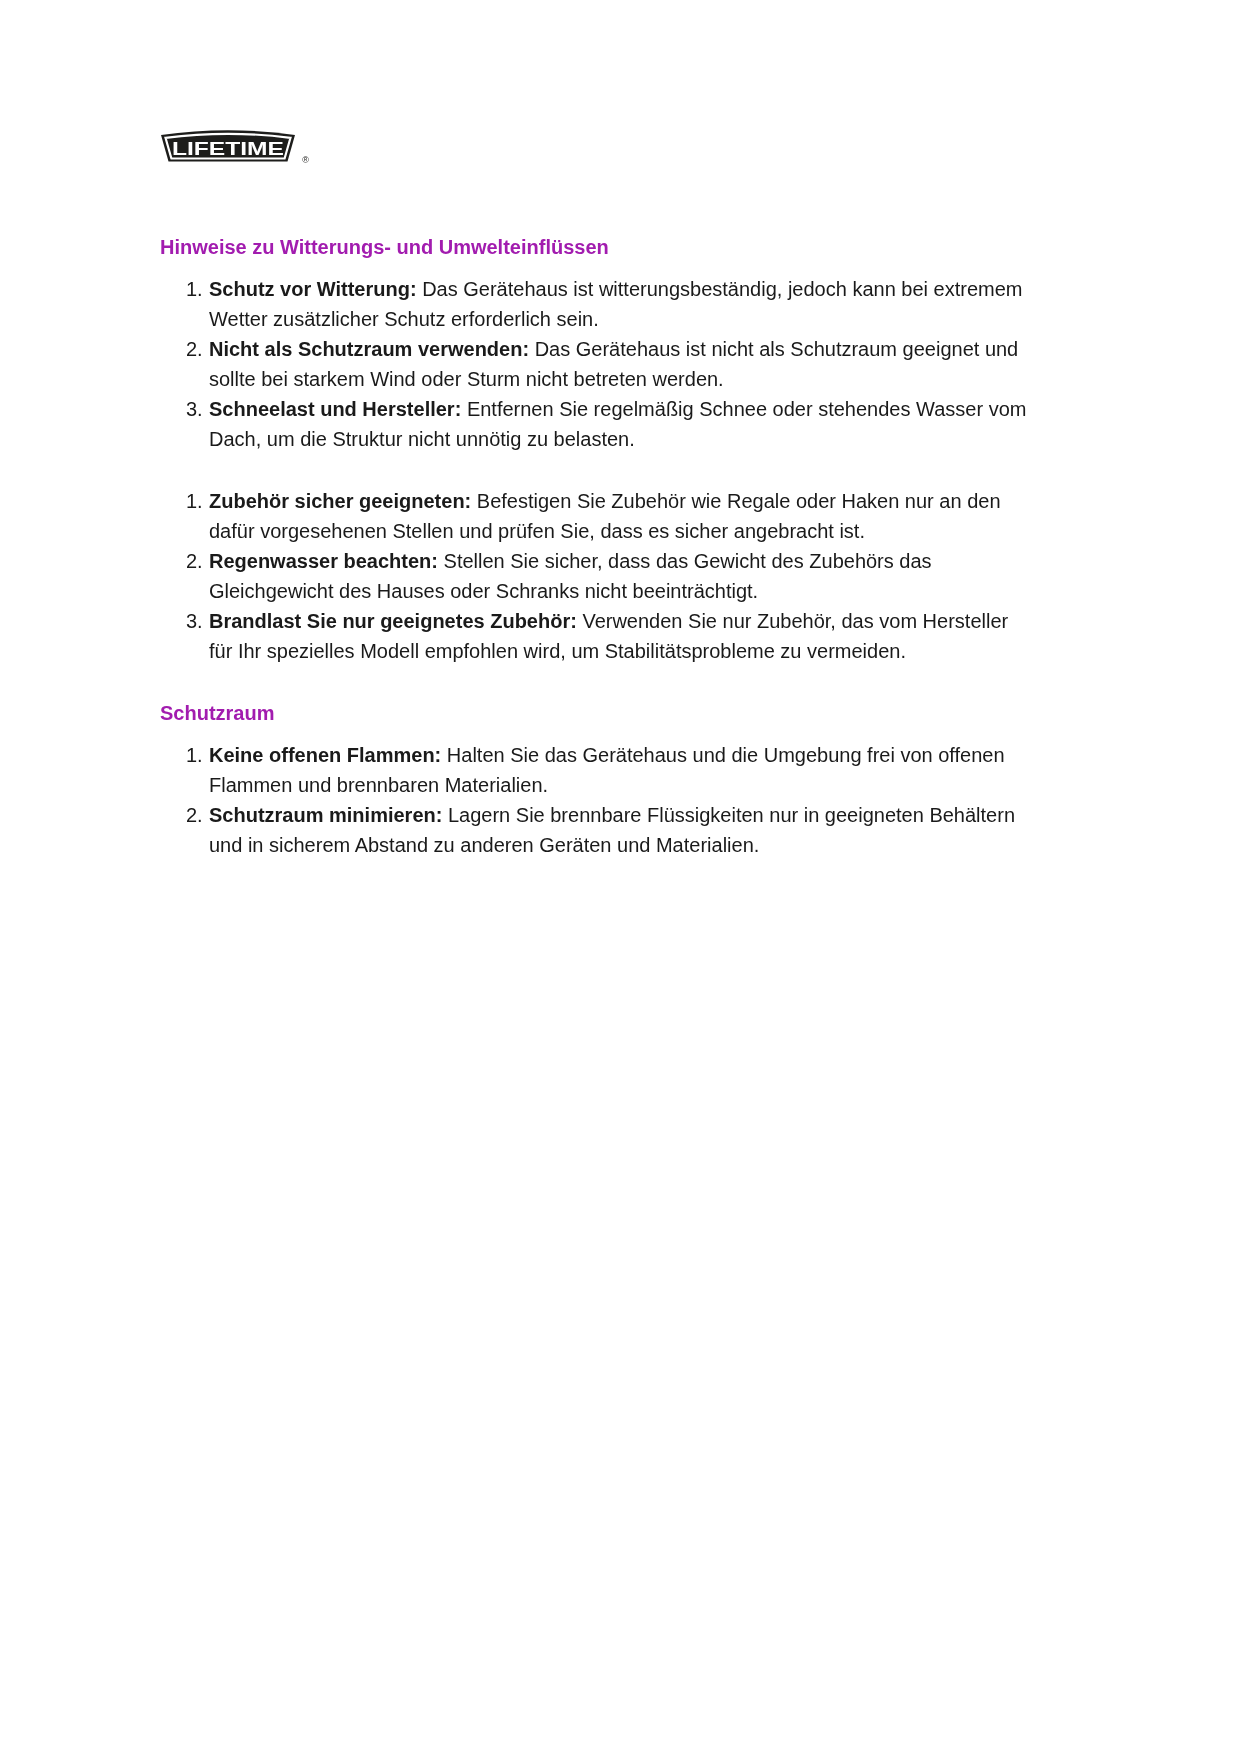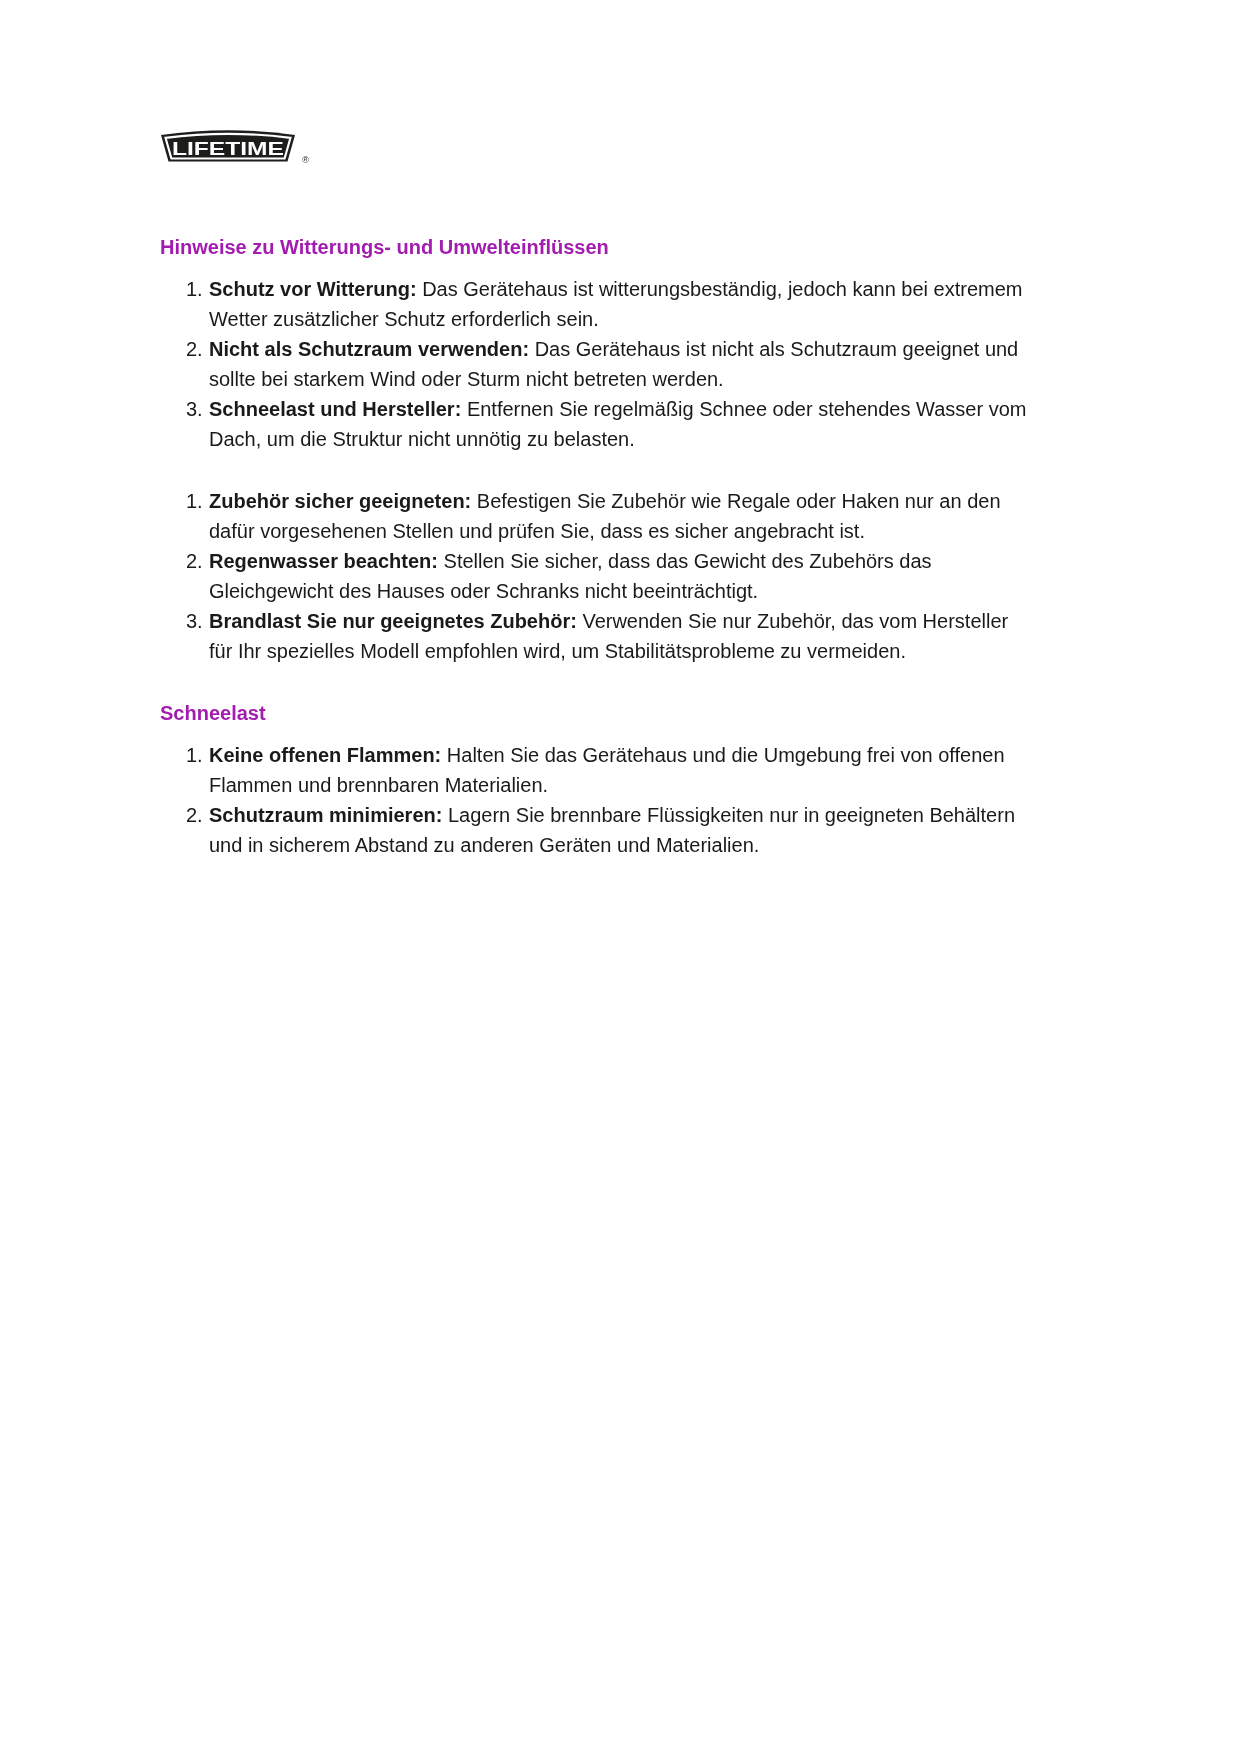--- a/index.html
+++ b/index.html
@@ -127,21 +127,21 @@
             </li>
 
   <li class="item">
               <span class="num">3.</span>
               <p class="body"><b class="lbl">Brandlast Sie nur geeignetes Zubehör:</b> <span class="txt">Verwenden Sie nur Zubehör, das vom Hersteller für Ihr spezielles Modell empfohlen wird, um Stabilitätsprobleme zu vermeiden.</span></p>
             </li>
 </ol>
   </section>
 
   <section class="section">
-    <h2 class="heading">Schneelast</h2>
+    <h2 class="heading">Schutzraum</h2>
     <ol class="items">
   <li class="item">
               <span class="num">1.</span>
               <p class="body"><b class="lbl">Keine offenen Flammen:</b> <span class="txt">Halten Sie das Gerätehaus und die Umgebung frei von offenen Flammen und brennbaren Materialien.</span></p>
             </li>
 
   <li class="item">
               <span class="num">2.</span>
               <p class="body"><b class="lbl">Schutzraum minimieren:</b> <span class="txt">Lagern Sie brennbare Flüssigkeiten nur in geeigneten Behältern und in sicherem Abstand zu anderen Geräten und Materialien.</span></p>
             </li>

